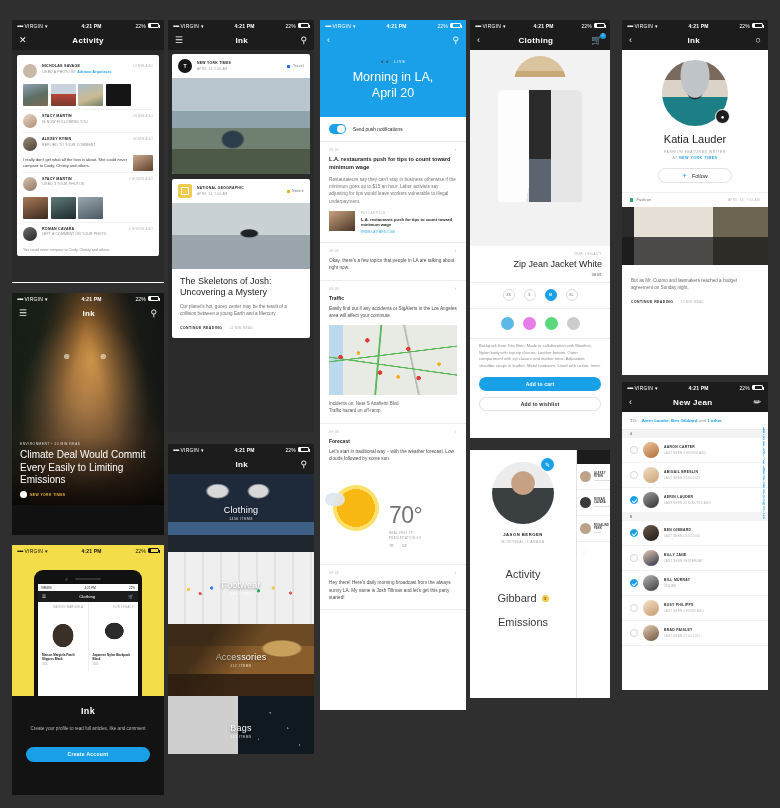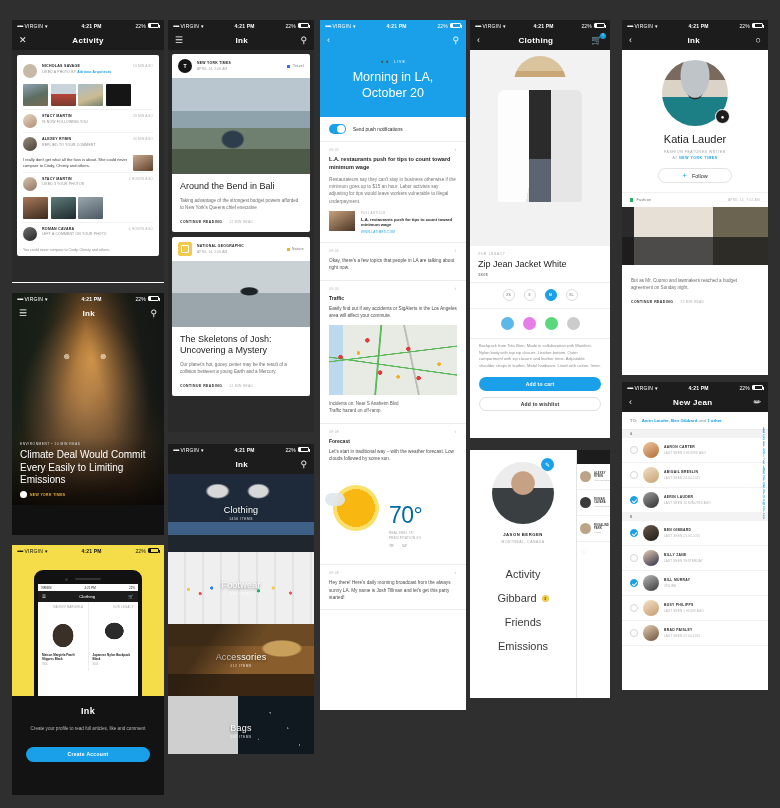--- a/index.html
+++ b/index.html
@@ -236,42 +236,42 @@
       radial-gradient(circle at 23% 40%, #f2b01e 0 1.6px, transparent 2px),
       radial-gradient(circle at 54% 74%, #f2b01e 0 1.6px, transparent 2px),
       radial-gradient(circle at 86% 56%, #f2b01e 0 1.6px, transparent 2px);}
   .la-inc { font-size:4.5px; line-height:1.5; color:#5a5a5a; padding:6px 0 0; }
   .wx { display:flex; align-items:center; gap:10px; padding:6px 4px 8px; }
   .wx-sun { width:46px;height:46px;border-radius:50%;flex:0 0 46px;position:relative;
     background:radial-gradient(circle at 50% 50%, #f9b712 0 58%, #fbe16b 58% 100%); }
   .wx-sun::before{content:"";position:absolute;left:-8px;top:8px;width:20px;height:13px;border-radius:7px;
     background:#dfe6ee;opacity:.9;}
   .wx-r { flex:1; }
-  .wx-temp { font-size:23px; color:#0369a1; line-height:1; letter-spacing:-.5px;margin-top:36px; }
+  .wx-temp { font-size:23px; color:#737373; line-height:1; letter-spacing:-.5px;margin-top:36px; }
   .wx-meta { font-size:3px; color:#a2a2a2; letter-spacing:.3px; margin-top:4px; line-height:1.5; }
   .wx-hl { display:flex; gap:8px; margin-top:4px; font-size:3.4px; color:#8a8a8a; }
 
   
   #p7 { left:470px; top:20px; width:140px; height:418px; }
   .pr-cart { position:relative; }
   .pr-cart .bdg { position:absolute; top:-3px; right:-3px; width:6px;height:6px;border-radius:50%;
     background:#19a0e8; color:#fff; font-size:3.4px; display:flex;align-items:center;justify-content:center; }
   .pr-img { height:196px; background:
       linear-gradient(to bottom, #f2f2f2 0 100%);
       position:relative; overflow:hidden;}
   .pr-img::before{content:"";position:absolute;left:50%;top:6px;transform:translateX(-50%);
     width:52px;height:56px;border-radius:26px 26px 18px 18px;
     background:linear-gradient(to bottom,#d9c49e 0 26%, #c9a877 26% 38%, transparent 38%);}
   .pr-img::after{content:"";position:absolute;left:50%;top:40px;transform:translateX(-50%);
     width:84px;height:112px;
     background:
       linear-gradient(to bottom, #2b2b2b 0 62%, #5b6470 62% 100%) center/22px 100% no-repeat,
       linear-gradient(100deg,#fdfdfd 0 46%, #e6e6e6 46% 100%);
     border-radius:6px 6px 2px 2px;}
-  .pr-mid { text-align:left; padding:6px 8px 5px; }
+  .pr-mid { text-align:right; padding:6px 8px 5px; }
   .pr-brand { font-size:3px; letter-spacing:.8px; color:#a4a4a4; }
   .pr-name { font-size:9px; color:#1d1d1d; margin-top:3px; }
   .pr-price { font-size:4px; font-weight:bold; color:#8a8a8a; margin-top:3px; letter-spacing:.4px;}
   .pr-sizes { display:flex; justify-content:center; gap:9px; padding:6px 0 7px; border-top:0.5px solid #eee; border-bottom:0.5px solid #eee;}
   .pr-sz { width:12px;height:12px;border-radius:50%;border:0.6px solid #dcdcdc;color:#9a9a9a;
     display:flex;align-items:center;justify-content:center;font-size:3.4px;font-weight:bold;}
   .pr-sz.on { background:#19a0e8; border-color:#19a0e8; color:#fff; }
   .pr-colors { display:flex; justify-content:center; gap:9px; padding:8px 0 8px; }
   .pr-c { width:13px;height:13px;border-radius:50%; }
   .pr-desc { font-size:4.1px; line-height:1.6; color:#8f8f8f; padding:4px 9px 8px; border-top:0.5px solid #eee;}
@@ -567,28 +567,20 @@
           <div class="fmeta">
             <div class="fsrc">NEW YORK TIMES</div>
             <div class="fdate">APRIL 14, 2:06 AM</div>
           </div>
           <div class="ftag">
             <span class="sq"></span>
             <span>Travel</span>
           </div>
         </div>
         <div class="fhero bali"></div>
-        <div class="fbody">
-          <div class="fh1">Around the Bend in Bali</div>
-          <div class="fdek">Taking advantage of the strongest budget powers afforded to New York's Queens chief executive</div>
-          <div class="fmore">
-            <b>CONTINUE READING</b>
-            <span>12 MIN READ</span>
-          </div>
-        </div>
       </div>
 
       <div class="fcard">
         <div class="fhead">
           <div class="fav ng">
               <i></i>
             </div>
           <div class="fmeta">
             <div class="fsrc">NATIONAL GEOGRAPHIC</div>
             <div class="fdate">APRIL 14, 2:06 AM</div>
@@ -676,21 +668,21 @@
       <span class="icn">‹</span>
       <span class="title" style="visibility:hidden">.</span>
       <span class="icn">⚲</span>
     </div>
     <div class="la-hero">
       <div class="la-live">
         <span>◾◾</span>
         <span>LIVE</span>
       </div>
       <div class="la-h1" style="white-space:pre-line">Morning in LA,
-October 20</div>
+April 20</div>
     </div>
     <div class="la-toggle-row">
       <div class="sw"></div>
       <span>Send push notifications</span>
     </div>
 
     <div class="la-block">
       <div class="la-bhead">
           <span class="la-time">09:02</span>
         <span class="la-time">⇧</span>
@@ -812,23 +804,20 @@
         <div class="mn-av"></div>
         <div class="mn-name">JASON BERGEN</div>
         <div class="mn-loc">MONTREAL, CANADA</div>
         <div class="mn-list">
           <div class="mn-item">
             <span>Activity</span>
           </div>
           <div class="mn-item">
             <span>Gibbard</span>
             <span class="mn-dot">3</span>
-          </div>
-          <div class="mn-item">
-            <span>Friends</span>
           </div>
           <div class="mn-item">
             <span>Emissions</span>
           </div>
         </div>
       </div>
       <div class="mn-peek">
         <div class="mn-peek-nav"></div>
         <div class="mn-prow">
           <div class="mn-pav"></div>

